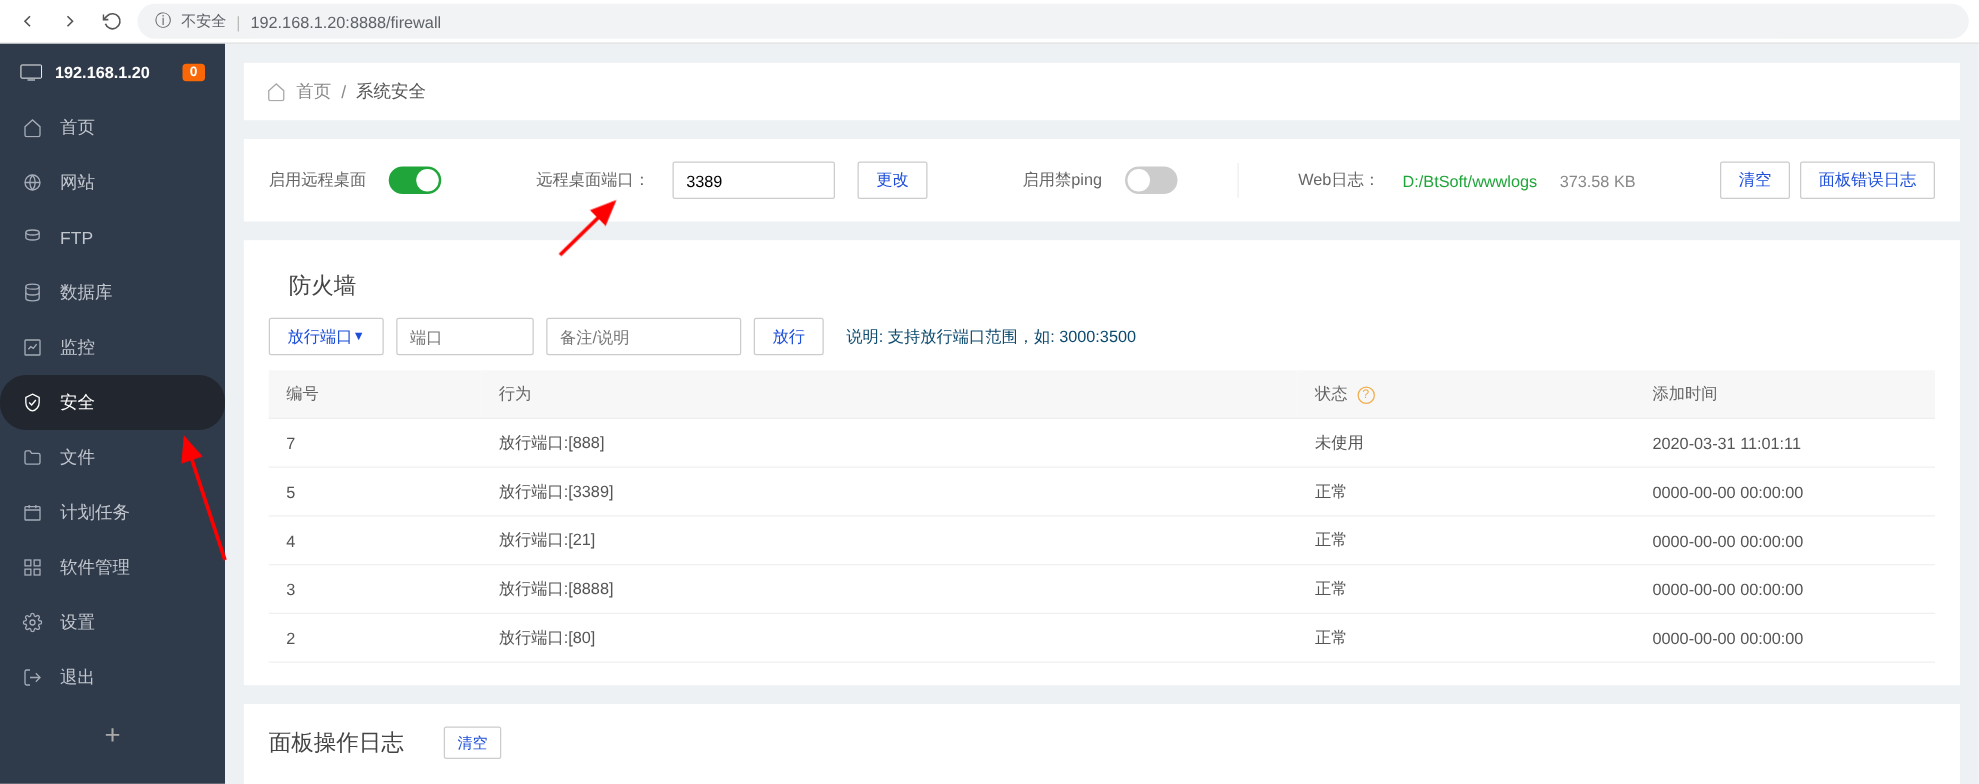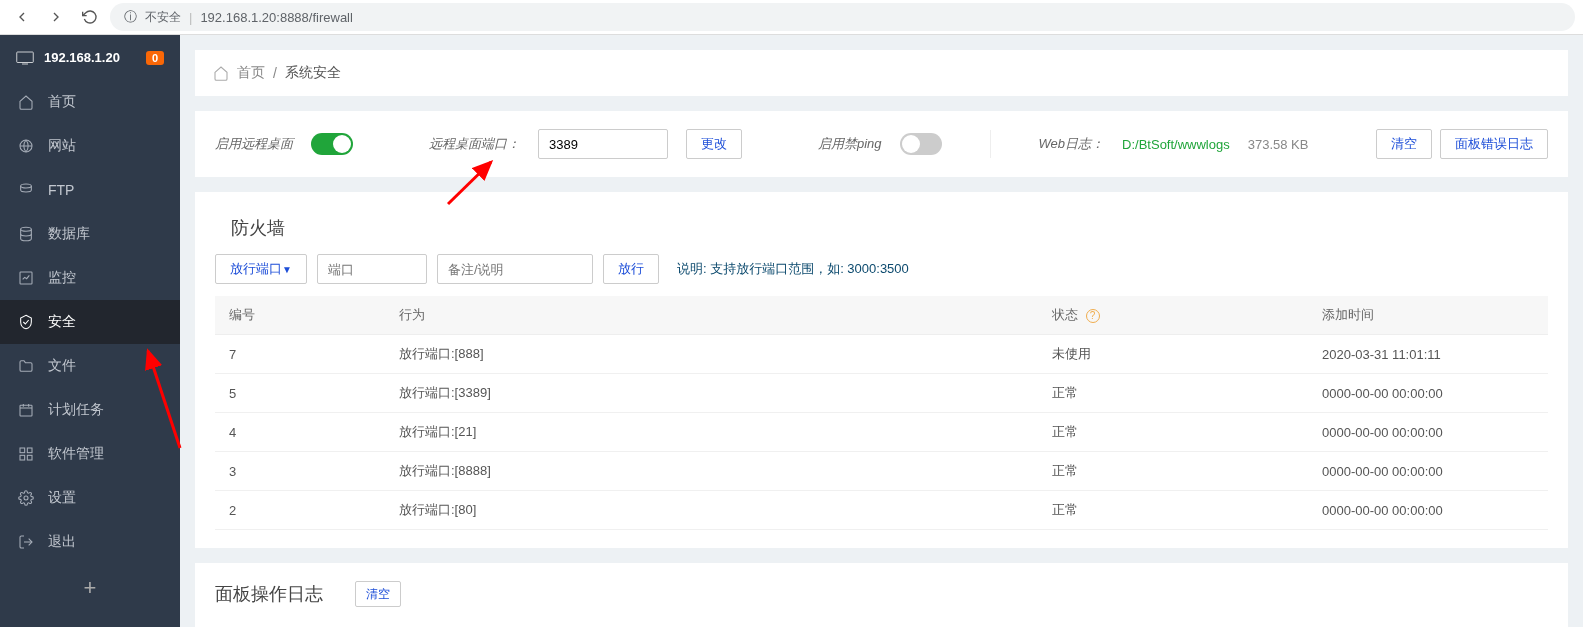--- a/index.html
+++ b/index.html
@@ -15,33 +15,33 @@
 
     
     .wrap { display: flex; height: calc(100vh - 35px); }
     .sidebar { width: 180px; background: #2f3a4a; color: #c2c7cf; display: flex; flex-direction: column; }
     .side-head { height: 45px; display: flex; align-items: center; padding: 0 16px; gap: 10px; font-weight: 600; color: #fff; }
     .side-head .badge { margin-left: auto; background: #f96707; color: #fff; font-size: 11px; border-radius: 3px; padding: 1px 6px; }
     .side-head svg { width: 18px; height: 14px; fill: #fff; }
 
     .side-item { height: 44px; display: flex; align-items: center; padding: 0 18px; gap: 14px; cursor: pointer; color: #c2c7cf; font-size: 14px;}
     .side-item svg { width: 16px; height: 16px; stroke: #a5acb7; fill: none; stroke-width: 1.6px; }
-    .side-item.active { background: #22262e; color: #fff; }
+    .side-item.active { background: #22262e; color: #fff; border-radius: 21px; }
     .side-item.active svg { stroke: #fff; }
     .side-add { height: 40px; display: flex; align-items: center; justify-content: center; color: #aaa; font-size: 22px; cursor: pointer; margin-top: 4px;}
 
     
     .main { flex: 1; background: #edf1f4; padding: 0; overflow: auto; }
     .bread { height: 46px; background: #fff; margin: 15px 15px 0; display: flex; align-items: center; padding: 0 18px; gap: 8px; color: #888; font-size: 14px; }
     .bread svg { width: 16px; height: 16px; stroke: #aaa; fill: none; stroke-width: 1.6px; }
     .bread a { color: #888; text-decoration: none; }
 
     .panel { background: #fff; margin: 15px 15px 0; padding: 18px 20px; }
     .row1 { display: flex; align-items: center; gap: 18px; }
-    .lbl { font-size: 13px; color: #666; font-style: italic; }
+    .lbl { font-size: 13px; color: #666; }
 
     .toggle { width: 42px; height: 22px; background: #20a53a; border-radius: 20px; position: relative; cursor: pointer; }
     .toggle::after { content: ""; position: absolute; width: 18px; height: 18px; border-radius: 50%; background: #fff; top: 2px; right: 2px; }
     .toggle.off { background: #ccc; }
     .toggle.off::after { right: auto; left: 2px; }
 
     .ipt { height: 30px; border: 1px solid #ccc; border-radius: 2px; padding: 0 10px; font-size: 13px; width: 130px; }
     .btn { height: 30px; padding: 0 14px; background: #fff; border: 1px solid #ccc; border-radius: 2px; font-size: 13px; color: #1d4ed8; cursor: pointer; }
 
     .spacer-bar { width: 1px; height: 28px; background: #eee; }

